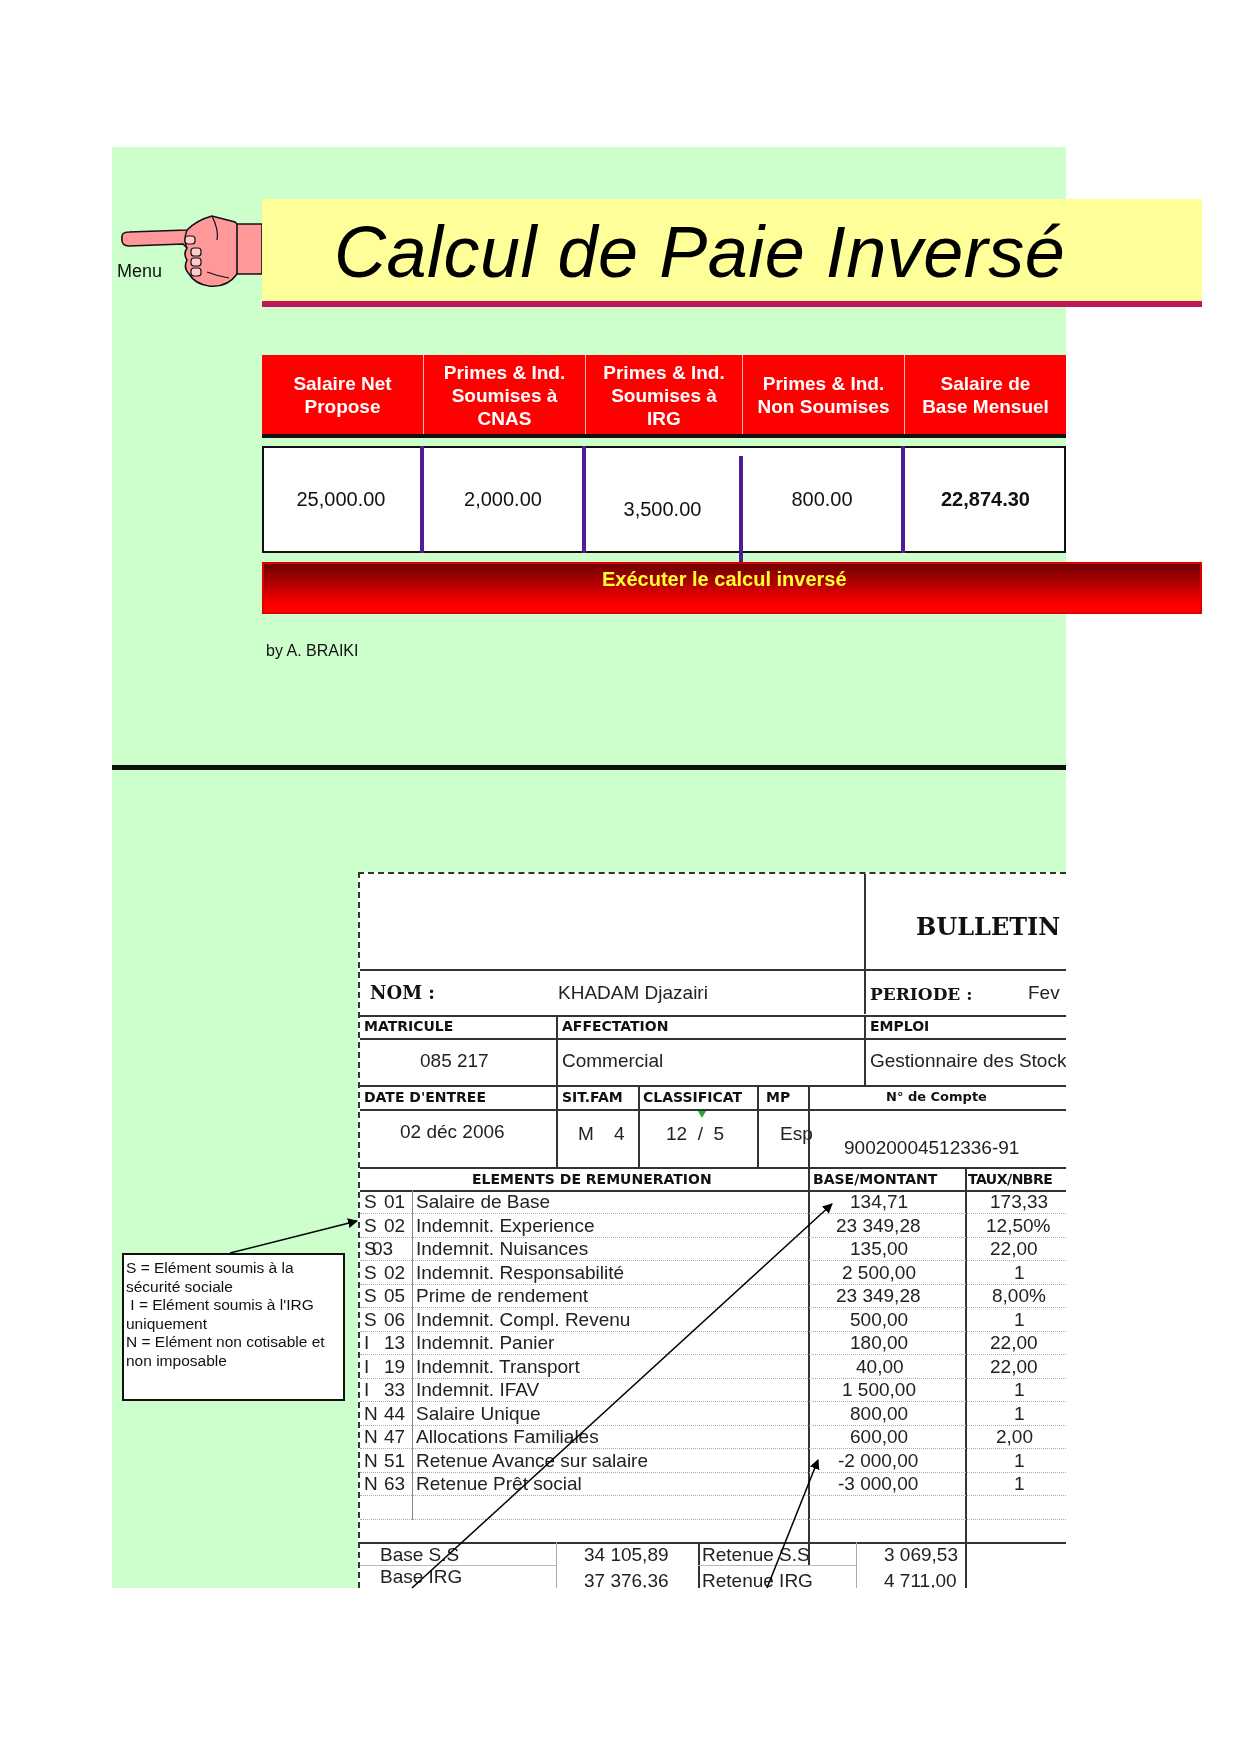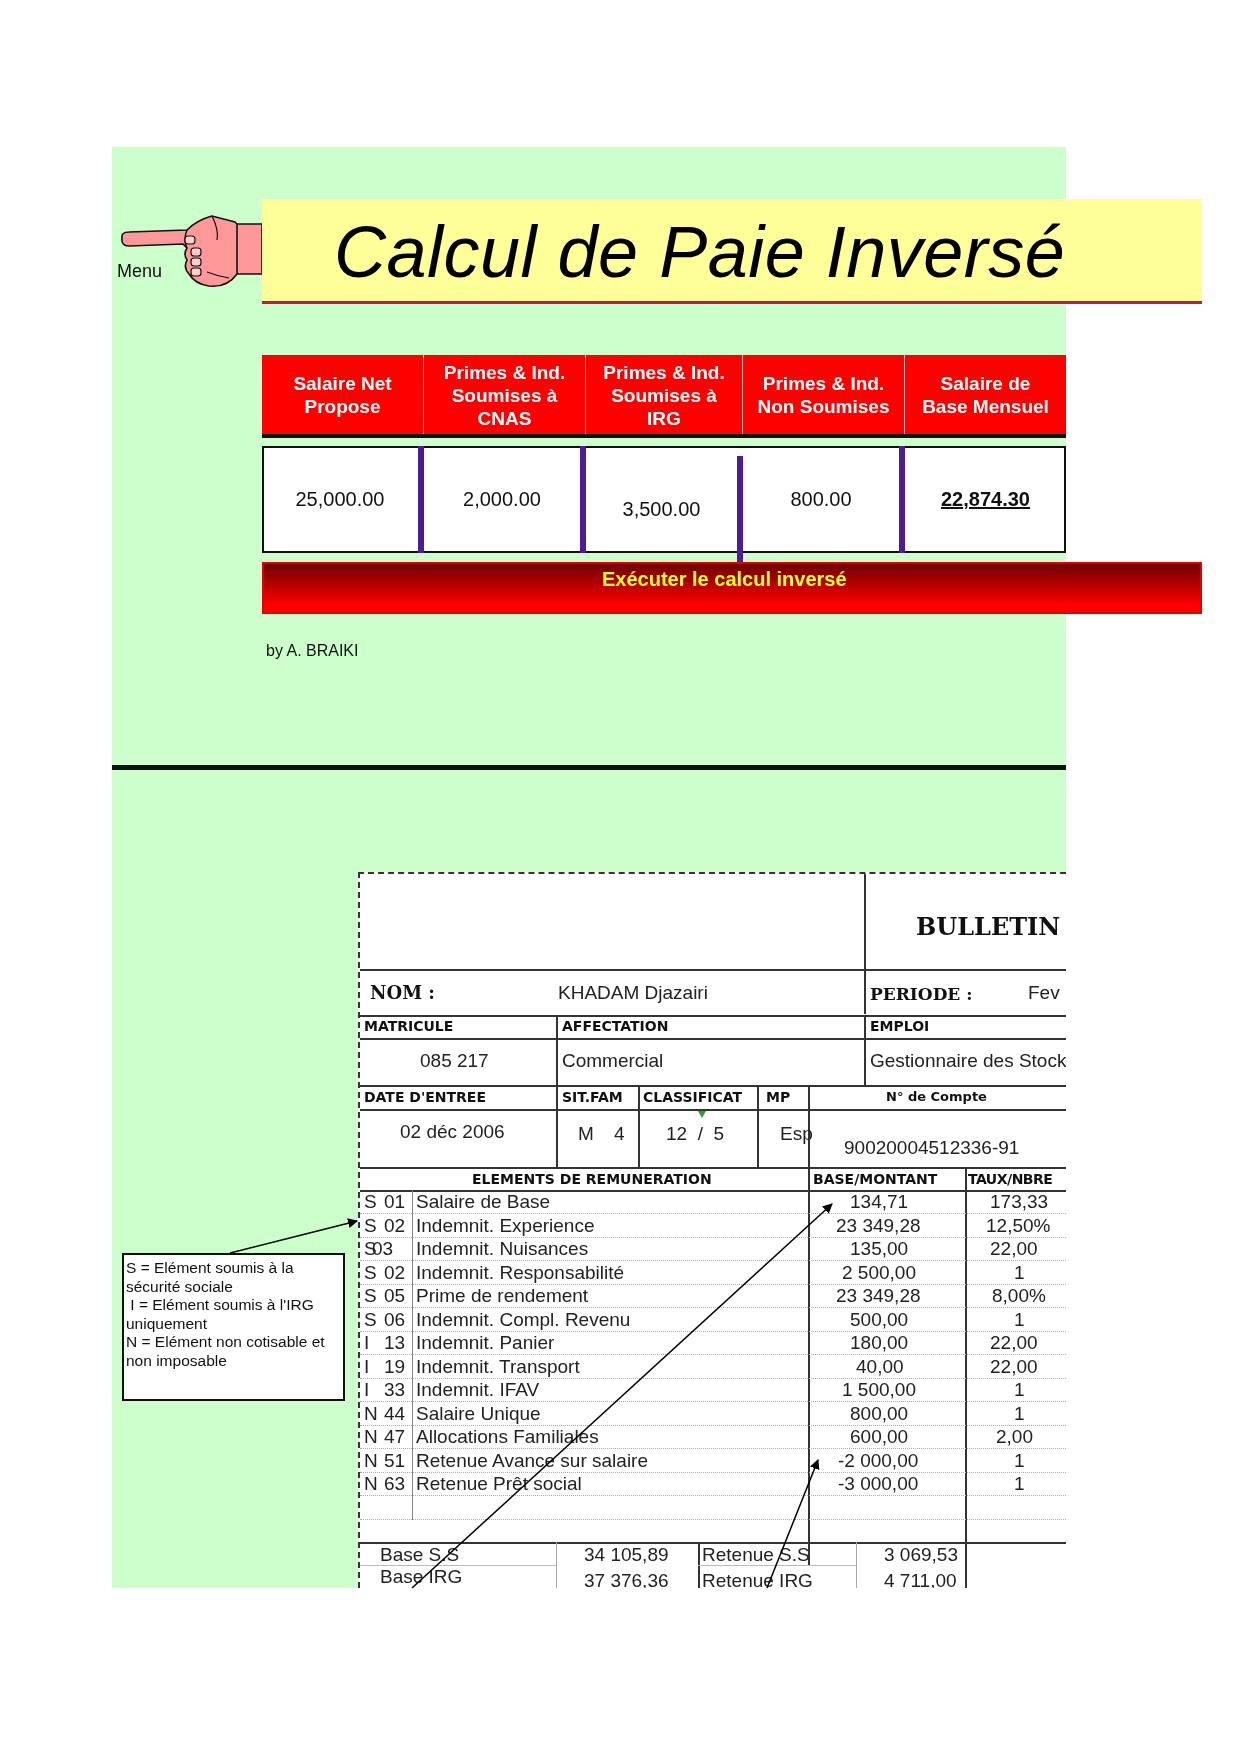--- a/index.html
+++ b/index.html
@@ -2,28 +2,28 @@
 <html><head>
 <meta charset="utf-8">
 <style>
   html, body { margin:0; padding:0; background:#ffffff; }
   body { width:1241px; height:1754px; position:relative; overflow:hidden; font-family:"Liberation Sans", sans-serif; }
   .sheet { position:absolute; left:112px; top:147px; width:954px; height:1441px; background:#ccffcc; overflow:visible; }
   
   .menu-btn { position:absolute; left:117px; top:210px; width:145px; height:80px; cursor:pointer; }
   .menu-label { position:absolute; left:117px; top:261px; font-size:18px; color:#111; }
   
-  .title-box { position:absolute; left:262px; top:199px; width:940px; height:102px; background:#ffff99; border-bottom:3px solid #be185d; overflow:hidden; }
+  .title-box { position:absolute; left:262px; top:199px; width:940px; height:102px; background:#ffff99; border-bottom:6px solid #be185d; overflow:hidden; }
   .title-text { position:absolute; left:72px; top:12px; font-size:72px; font-style:italic; color:#000; white-space:nowrap; letter-spacing:0.5px; }
   .title-clip { position:absolute; left:0; top:0; width:804px; height:102px; overflow:hidden; }
   
   .hdr-cell { position:absolute; top:355px; height:80px; background:#ff0000; color:#fff; font-weight:bold; font-size:19px; line-height:23px; text-align:center; display:flex; align-items:center; justify-content:center; box-sizing:border-box; border-right:1px solid #ffb3b3; }
   .hdr-rule { position:absolute; left:262px; top:434px; width:804px; height:4px; background:#111; }
   .val-row { position:absolute; left:262px; top:446px; width:804px; height:107px; background:#fff; border:2px solid #111; box-sizing:border-box; }
-  .val-cell { position:absolute; top:446px; height:107px; display:flex; align-items:center; justify-content:center; font-size:20px; color:#111; box-sizing:border-box; border-right:6px solid #4c1d95; }
+  .val-cell { position:absolute; top:446px; height:107px; display:flex; align-items:center; justify-content:center; font-size:20px; color:#111; box-sizing:border-box; border-right:4px solid #4c1d95; }
   .val-cell.bold { font-weight:bold; }
   .run-btn { position:absolute; left:262px; top:562px; width:940px; height:52px; background:linear-gradient(#6e0000, #ff0000 85%); border:2px solid #e00000; box-sizing:border-box; color:#ffff33; font-weight:bold; font-size:20px; cursor:pointer; }
   .run-btn span { position:absolute; left:338px; top:4px; }
   .author { position:absolute; left:266px; top:642px; font-size:16px; color:#111; }
   .sep { position:absolute; left:112px; top:765px; width:954px; height:5px; background:#111; }
   
   .bulletin { position:absolute; left:358px; top:872px; width:708px; height:716px; background:#fff; overflow:hidden; border-left:2px dashed #333; border-top:2px dashed #333; box-sizing:border-box; }
   .b { position:absolute; }
   .hl { position:absolute; height:2px; background:#333; }
   .vl { position:absolute; width:2px; background:#333; }
@@ -96,21 +96,21 @@
       <div>Base Mensuel</div>
     </div>
 </div>
 <div class="hdr-rule"></div>
 
 <div class="val-row"></div>
 <div class="val-cell" style="left:262px;width:162px;">25,000.00</div>
 <div class="val-cell" style="left:424px;width:162px;">2,000.00</div>
 <div class="val-cell" style="left:586px;width:157px;margin-top:10px;">3,500.00</div>
 <div class="val-cell" style="left:743px;width:162px;">800.00</div>
-<div class="val-cell bold" style="left:905px;width:161px;border-right:none;text-decoration:underline;">22,874.30</div>
+<div class="val-cell bold" style="left:905px;width:161px;border-right:none;">22,874.30</div>
 
 <div class="run-btn">
   <span>Exécuter le calcul inversé</span>
 </div>
 
 <div class="author">by A. BRAIKI</div>
 <div class="sep"></div>
 
 <div class="bulletin">
 

